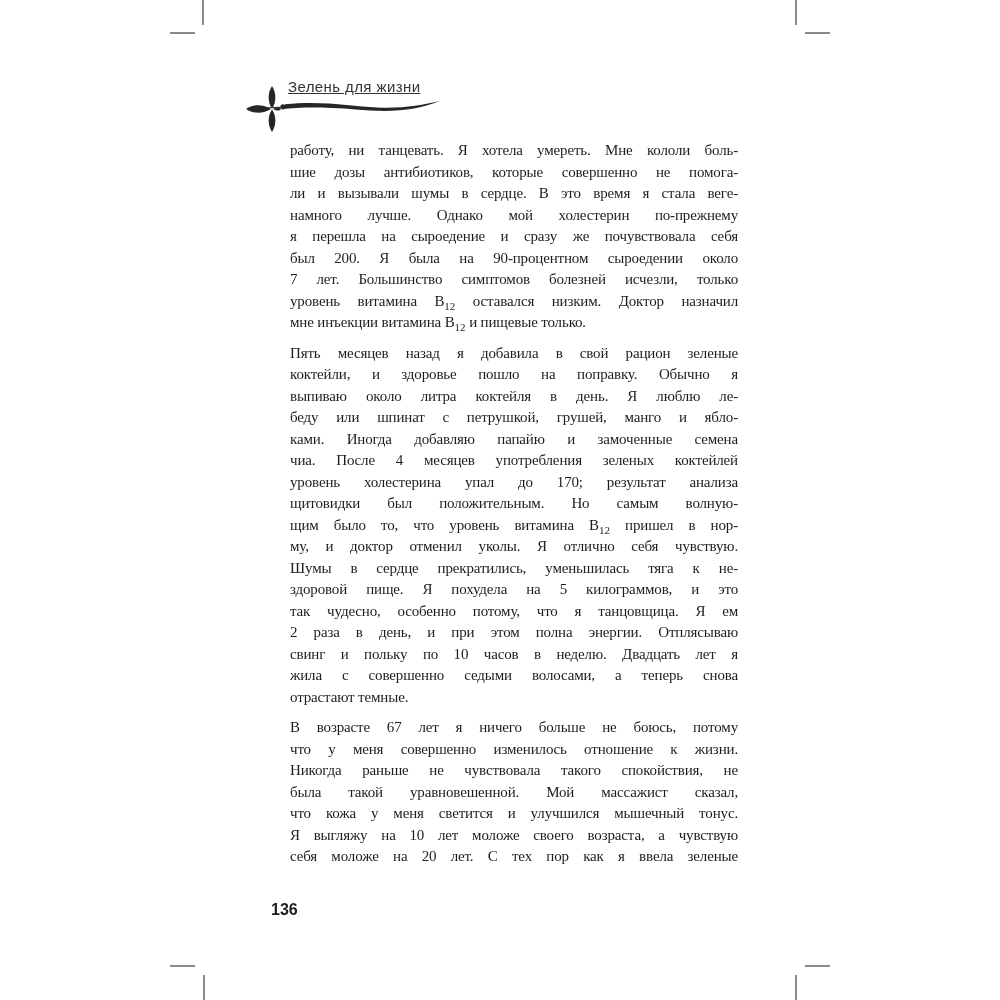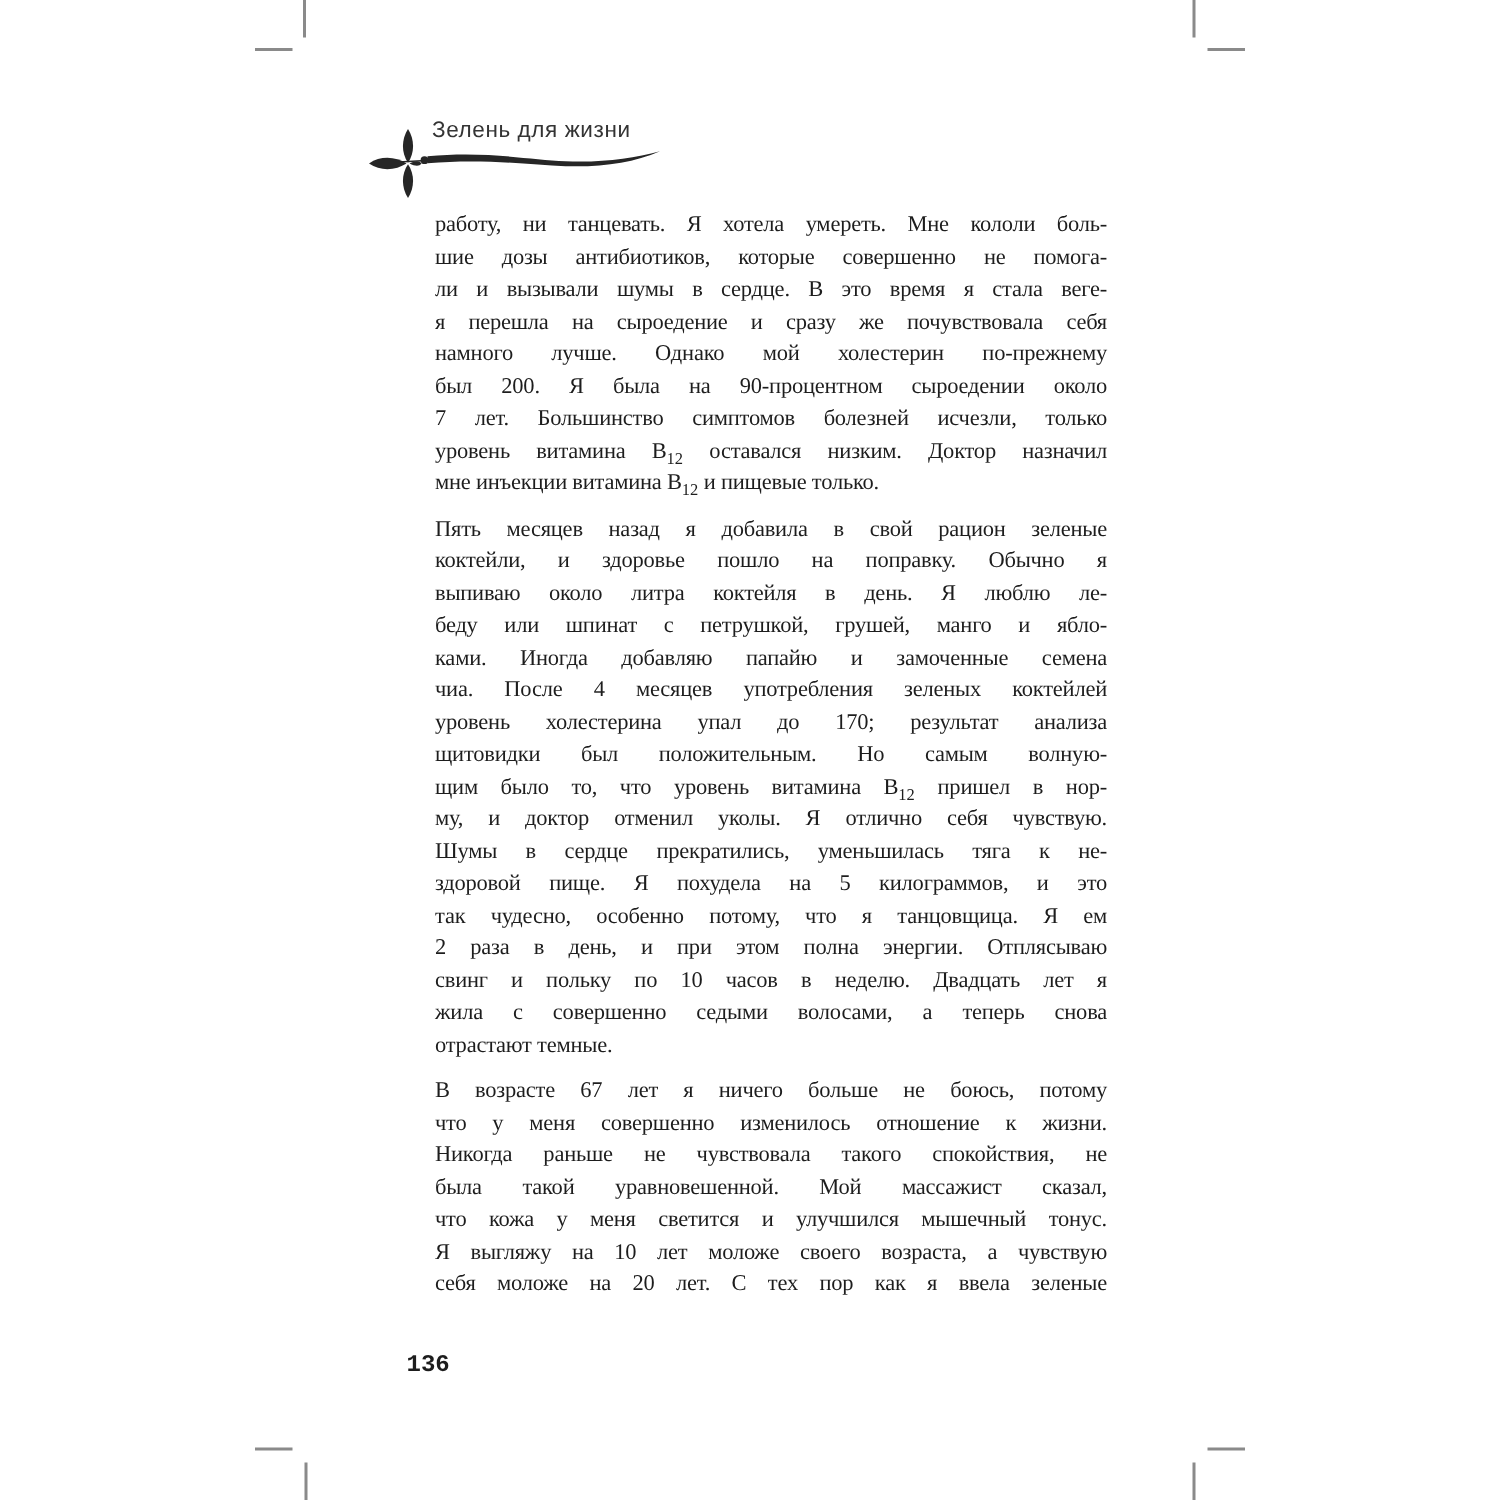--- a/index.html
+++ b/index.html
@@ -33,20 +33,21 @@
   .cm-br-v { left: 795px; top: 975px; }
 
   
   .running-head {
     position: absolute;
     left: 288px;
     top: 78px;
     font-size: 15px;
     letter-spacing: 0.4px;
     color: var(--header-color, #333333);
+    text-decoration: underline;
   }
   .ornament {
     position: absolute;
     left: 244px;
     top: 81px;
   }
 
   
   .body-text {
     position: absolute;
@@ -78,21 +79,20 @@
   }
 
   
   .page-number {
     position: absolute;
     left: 271px;
     top: 901px;
     font-size: 16px;
     font-weight: bold;
     color: var(--text-color, #1d1d1d);
-    font-family: Liberation Mono, monospace;
   }
 </style>
 </head>
 <body>
 
 <div class="page">
 
   <div class="crop-mark cm-v cm-tl-v"></div>
   <div class="crop-mark cm-h cm-tl-h"></div>
   <div class="crop-mark cm-v cm-tr-v"></div>
@@ -115,22 +115,22 @@
       </g>
     </svg>
     <div class="running-head">Зелень для жизни</div>
   </div>
 
   <div class="body-text" id="body-text">
       <div class="paragraph">
         <div class="line"><span>работу, ни танцевать. Я хотела умереть. Мне кололи боль-</span></div>
         <div class="line"><span>шие дозы антибиотиков, которые совершенно не помога-</span></div>
         <div class="line"><span>ли и вызывали шумы в сердце. В это время я стала веге-</span></div>
+        <div class="line"><span>намного лучше. Однако мой холестерин по-прежнему</span></div>
         <div class="line"><span>я перешла на сыроедение и сразу же почувствовала себя</span></div>
-        <div class="line"><span>намного лучше. Однако мой холестерин по-прежнему</span></div>
         <div class="line"><span>был 200. Я была на 90-процентном сыроедении около</span></div>
         <div class="line"><span>7 лет. Большинство симптомов болезней исчезли, только</span></div>
         <div class="line"><span>уровень витамина В</span><span class="sub">12</span><span> оставался низким. Доктор назначил</span></div>
         <div class="line lastline"><span>мне инъекции витамина В</span><span class="sub">12</span><span> и пищевые только.</span></div>
       </div>
       <div class="paragraph">
         <div class="line"><span>Пять месяцев назад я добавила в свой рацион зеленые</span></div>
         <div class="line"><span>коктейли, и здоровье пошло на поправку. Обычно я</span></div>
         <div class="line"><span>выпиваю около литра коктейля в день. Я люблю ле-</span></div>
         <div class="line"><span>беду или шпинат с петрушкой, грушей, манго и ябло-</span></div>

